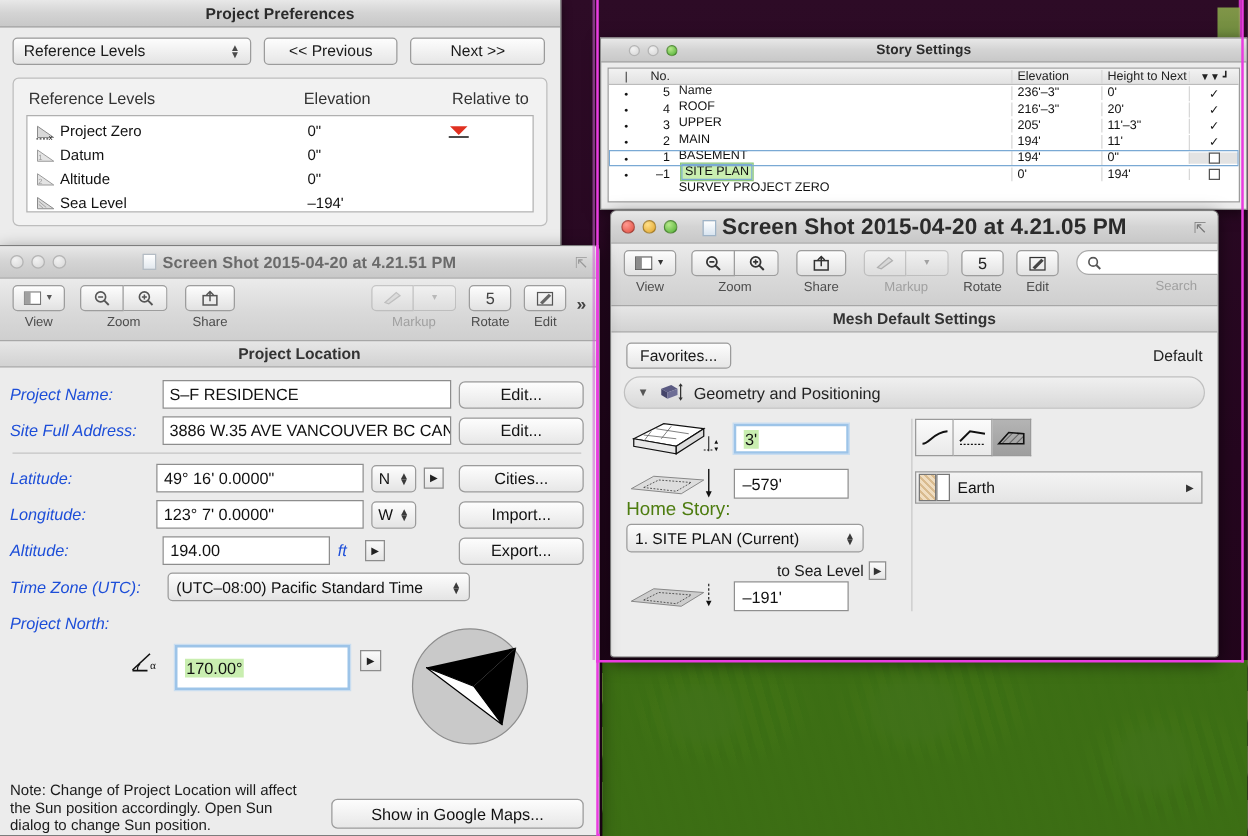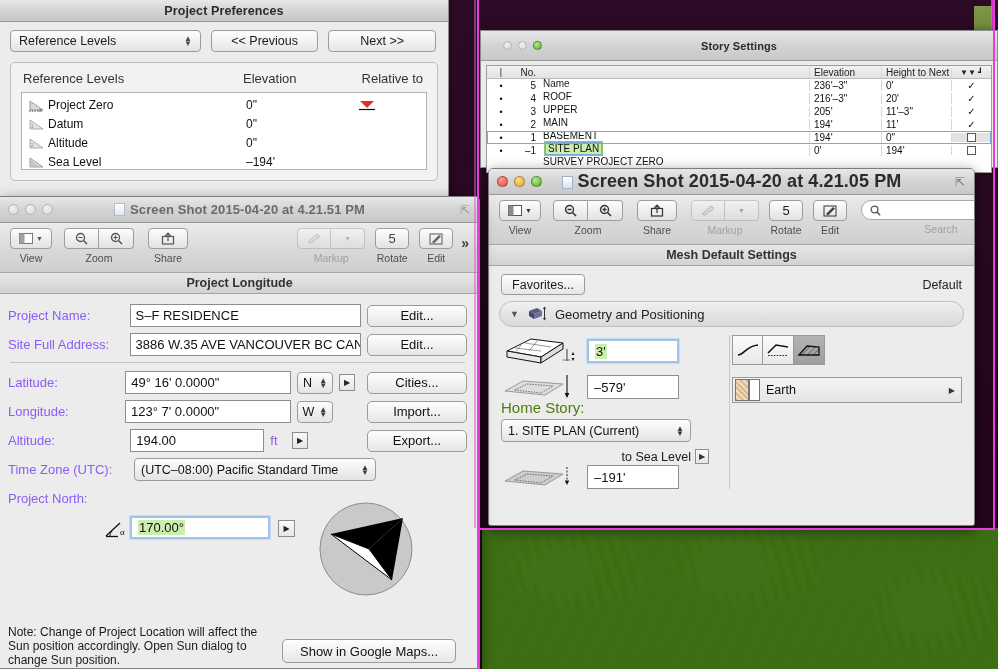--- a/index.html
+++ b/index.html
@@ -126,21 +126,21 @@
   .rl-table { border: 1px solid #b0b0b0; background: #fff; }
   .rl-row { display: flex; align-items: flex-end; height: 19px; font-size: 12px; color: #111; padding-left: 4px; }
   .rl-icon { width: 22px; flex: 0 0 22px; display:flex; align-items:center; justify-content:center; }
   .rl-name { flex: 0 0 198px; }
   .rl-elev { flex: 0 0 110px; }
   .rl-rel { flex: 1; display:flex; align-items:center; }
 
   
   #storyWin { left: 480px; top: 30px; width: 518px; height: 138px;
     border: 1px solid #8a8a8a; box-shadow: 0 2px 10px rgba(0,0,0,.5); background:#ececec; }
-  #storyWin .titlebar { height: 30px; padding-left: 14px; }
+  #storyWin .titlebar { height: 19px; padding-left: 14px; }
   #storyWin .titlebar .tt { font-size: 11px; font-weight: 600; }
   #storyWin .lt { width: 9px; height: 9px; }
   .story-body { padding: 4px 5px 5px 5px; height: calc(100% - 19px); }
   .story-table { border: 1px solid #9c9c9c; background: #fff; height: 100%; overflow:hidden; font-size: 10px; }
   .st-head { display: flex; height: 13px; background: linear-gradient(180deg,#f2f2f2,#e2e2e2);
     border-bottom: 1px solid #bbb; color: #222; align-items: center; }
   .st-row { display: flex; height: 13px; align-items: center; color: #111; }
   .st-row.selected { background: #fff; outline: 1px solid #7aa9d4; outline-offset: -1px; }
   .c-bullet { flex: 0 0 28px; text-align: center; font-size: 9px; }
   .c-no     { flex: 0 0 24px; text-align: right; padding-right: 3px; }
@@ -203,21 +203,21 @@
 
   
   #shot51 { left: 0px; top: 196px; width: 480px; height: 473px;
     border: 1px solid #7d7d7d; border-top-right-radius: 5px; border-left: none;
     overflow: hidden; box-shadow: 0 4px 14px rgba(0,0,0,.5); background: #ececec; }
   #shot51 .titlebar { height: 26px; }
   #shot51 .titlebar .tt { font-size: 13px; font-weight: 600; }
 
   .loc-body { padding: 10px 12px 0 8px; }
   .frow { display: flex; align-items: center; gap: 6px; margin-bottom: 6px; }
-  .flabel { font-size: 13px; color: #8b5cf6; }
+  .flabel { font-size: 13px; color: #1d4ed8; font-style: italic; }
   .tinput {
     height: 23px; border: 1px solid #8d8d8d; background: #fff; font-size: 13px; color: #111;
     display: flex; align-items: center; padding: 0 5px; overflow: hidden; white-space: nowrap;
   }
   .divline { height: 1px; background: #c4c4c4; margin: 6px 2px 8px 2px; }
   .arrbtn { width: 17px; height: 17px; border: 1px solid #8d8d8d; background: linear-gradient(180deg,#fafafa,#e6e6e6);
     display: flex; align-items: center; justify-content: center; font-size: 8px; color: #222; }
   .smallpop { height: 22px; border: 1px solid #9b9b9b; border-radius: 4px;
     background: linear-gradient(180deg,#fdfdfd,#e4e4e4); display:flex; align-items:center;
     padding: 0 5px; gap: 5px; font-size: 12.5px; color:#111; }
@@ -732,21 +732,21 @@
               <polygon points="3,9 10,2 12,3.6 5,10.5" fill="#666"></polygon>
             </svg>
         </div>
         <div class="tlabel">Edit</div>
       </div>
 
       <div style="align-self:center;margin:0 2px 14px 6px;font-size:14px;color:#444;font-weight:700">»</div>
     </div>
 
     <div>
-      <div class="panelhdr">Project Longitude</div>
+      <div class="panelhdr">Project Location</div>
 
       <div class="loc-body">
 
         <div class="frow">
           <div class="flabel" style="width:120px">Project Name:</div>
           <div class="tinput" style="width:240px">
             <span>S–F RESIDENCE</span>
           </div>
           <div class="btn-plain sidebtn" style="height:22px">
             <span>Edit...</span>
@@ -829,40 +829,40 @@
           <div class="flabel">Project North:</div>
 
           <div style="display:flex;align-items:flex-start;margin-top:10px">
             <div style="width:96px"></div>
             <svg width="26" height="20" viewBox="0 0 26 20" style="margin-top:4px">
               <path d="M2 16 L16 3" stroke="#111" stroke-width="1.3" fill="none"></path>
               <line x1="2" y1="16.5" x2="14" y2="16.5" stroke="#111" stroke-width="1.3"></line>
               <path d="M6 16 A6 6 0 0 1 8 11" fill="none" stroke="#111" stroke-width=".9"></path>
               <text x="16" y="15" font-size="9" fill="#111" font-family="serif">α</text>
             </svg>
-            <div class="fld focus" style="width:140px;height:23px;margin-left:0">
+            <div class="fld focus" style="width:140px;height:36px;margin-left:10px">
               <span class="hl">170.00°</span>
             </div>
             <div class="arrbtn" style="margin-left:8px;margin-top:4px">▶</div>
 
             <div style="margin-left:24px;margin-top:-14px">
               <svg width="94" height="94" viewBox="0 0 94 94">
                 <circle cx="47" cy="47" r="46" fill="#c9c9c9" stroke="#8d8d8d" stroke-width="1"></circle>
                 <polygon points="84,16 50,47 12,32" fill="#000"></polygon>
                 <polygon points="50,47 12,32 73,78" fill="#fff" stroke="#000" stroke-width="1"></polygon>
                 <polygon points="50,47 73,78 84,16" fill="#000"></polygon>
               </svg>
             </div>
           </div>
         </div>
 
         <div style="display:flex;align-items:flex-start;margin-top:26px;gap:18px">
           <div class="note" style="width:256px">Note: Change of Project Location will affect the Sun position accordingly. Open Sun dialog to change Sun position.</div>
           <div style="margin-top:14px">
-            <div class="btn-plain" style="width:174px">
+            <div class="btn-plain" style="width:202px">
               <span>Show in Google Maps...</span>
             </div>
           </div>
         </div>
 
       </div>
     </div>
   </div>
 
   <div class="mag" style="left:477px;top:0;width:2px;height:530px"></div>

